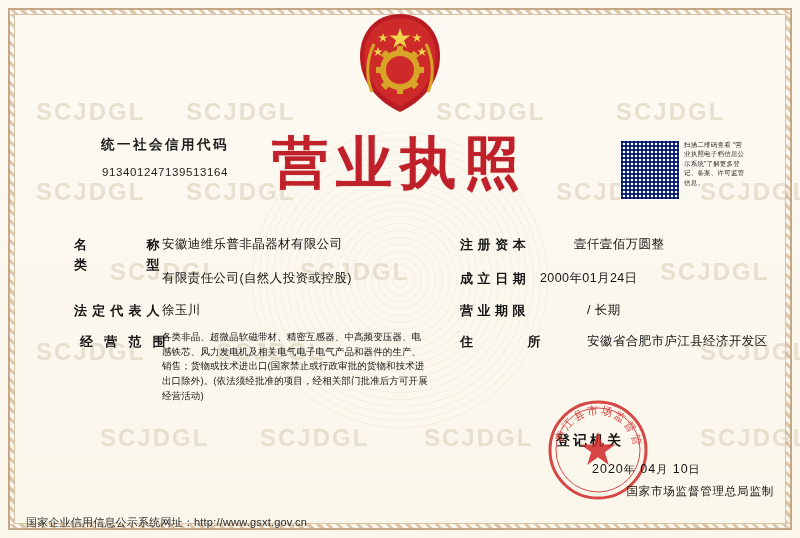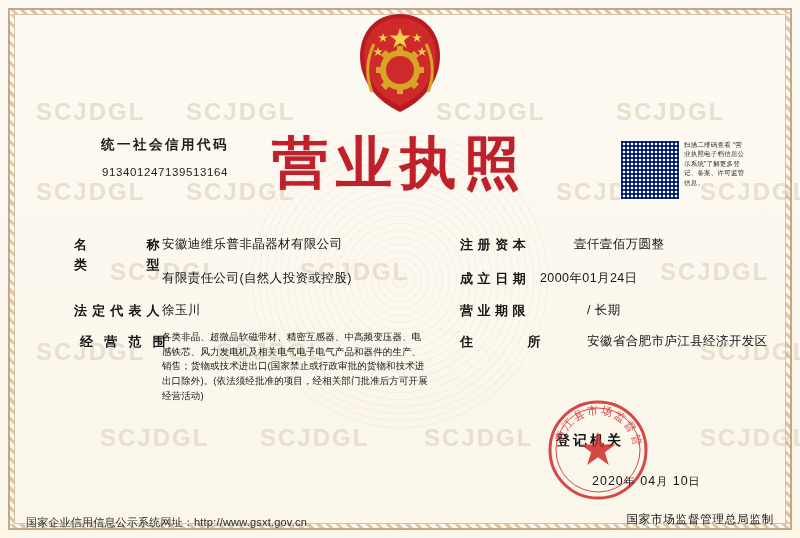--- a/index.html
+++ b/index.html
@@ -198,21 +198,20 @@
     letter-spacing: 3px;
     color: #141414;
   }
   .date-line {
     position: absolute;
     left: 592px;
     top: 462px;
     font-size: 12.5px;
     color: #141414;
     letter-spacing: 1px;
-    margin-top: 12px;
   }
   .date-line .u { font-size: 11px; }
 
   
   .seal {
     position: absolute;
     left: 546px;
     top: 398px;
     width: 104px;
     height: 104px;
@@ -224,21 +223,21 @@
     position: absolute;
     left: 26px;
     top: 515px;
     font-size: 11px;
     color: #2a2a2a;
     letter-spacing: 0.2px;
   }
   .footer-right {
     position: absolute;
     right: 26px;
-    top: 512px;
+    top: 484px;
     font-size: 11.5px;
     color: #141414;
     letter-spacing: 0.8px;
     margin-left: 33px;
   }
 </style>
 </head>
 <body>
 
 <div class="page">

